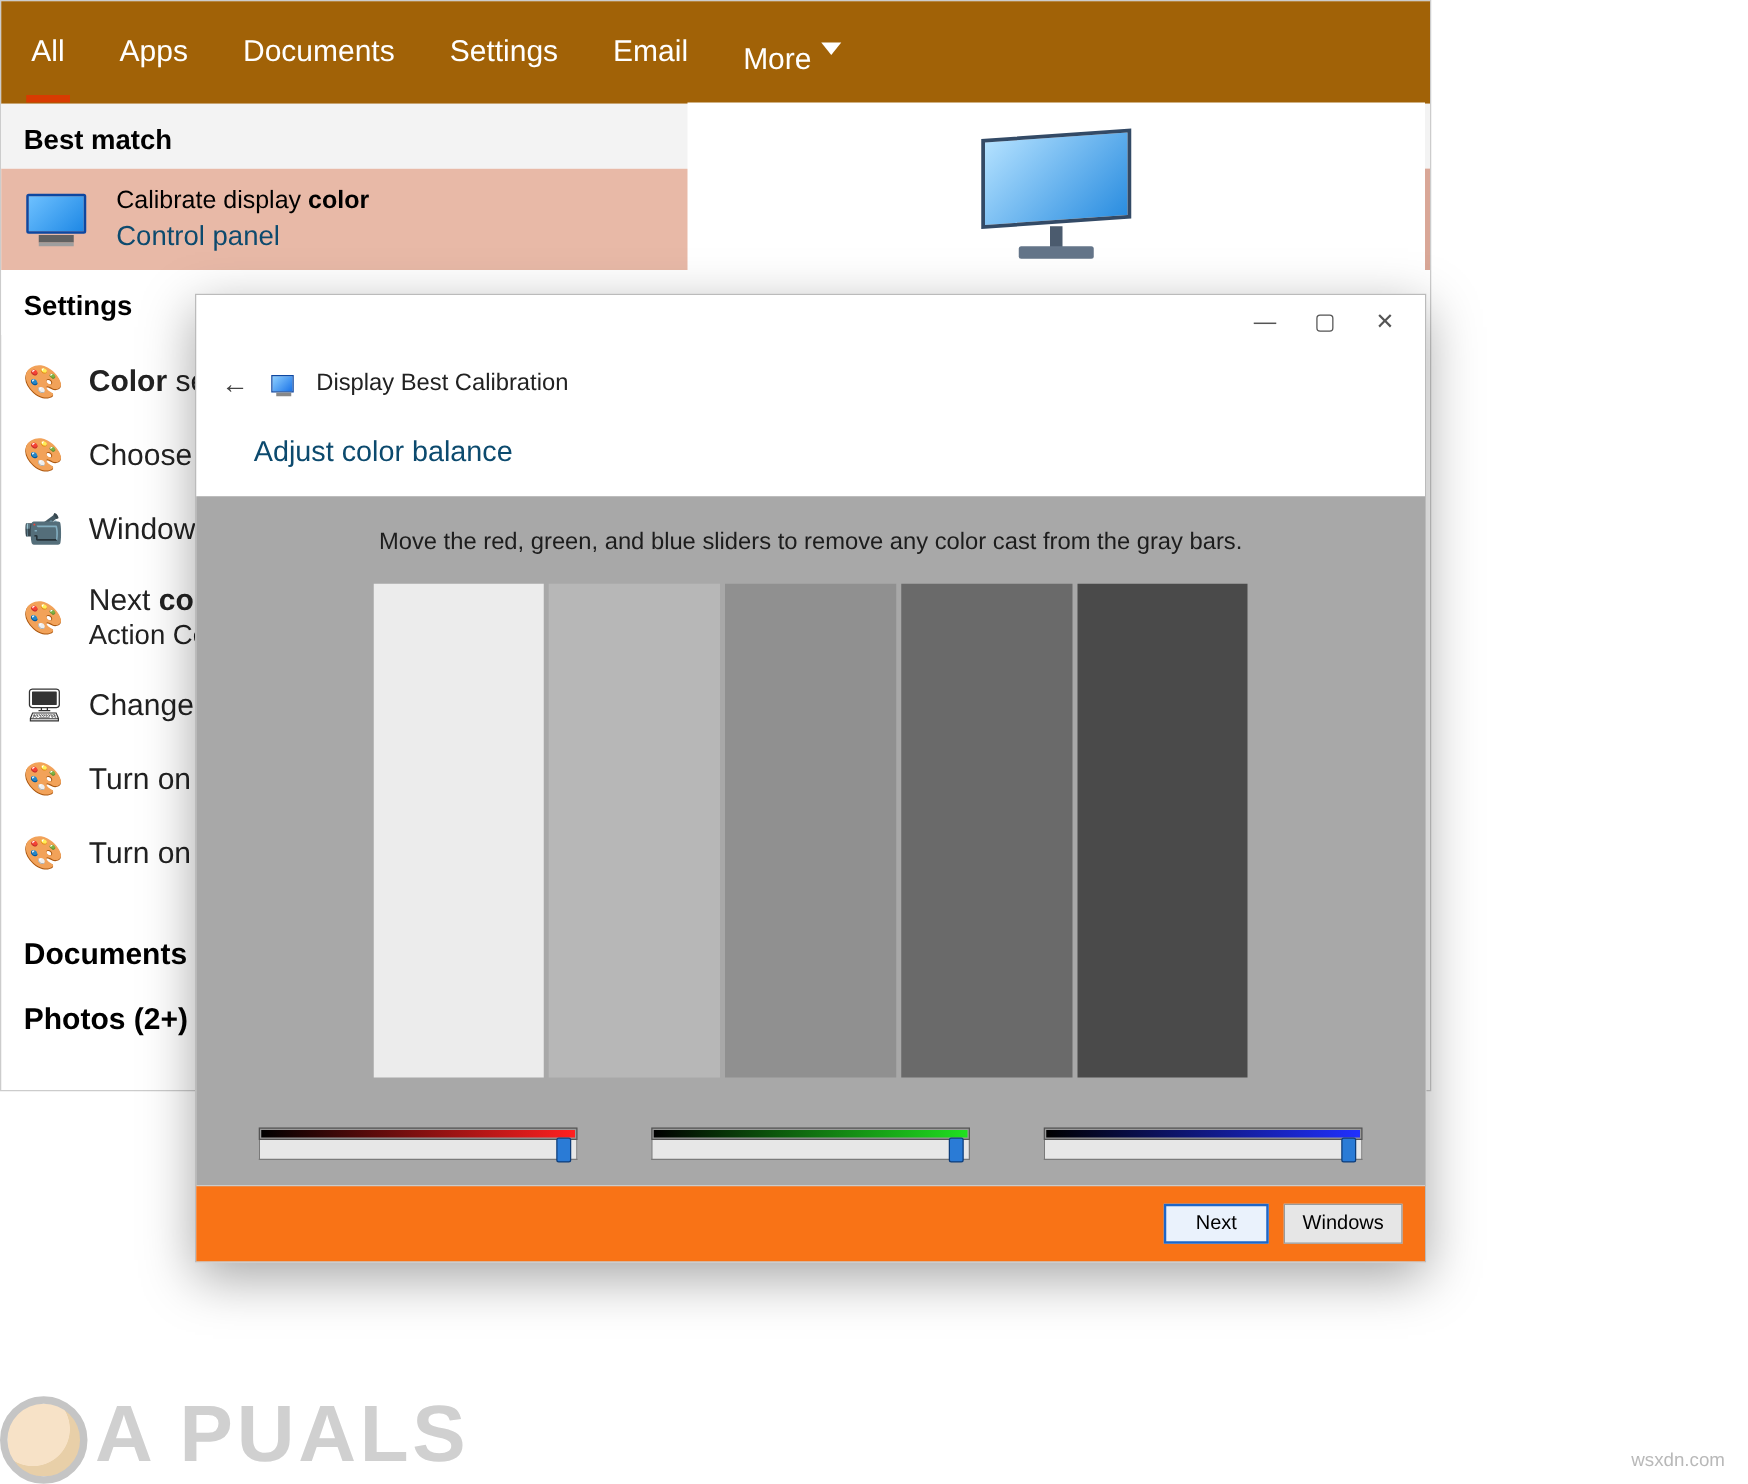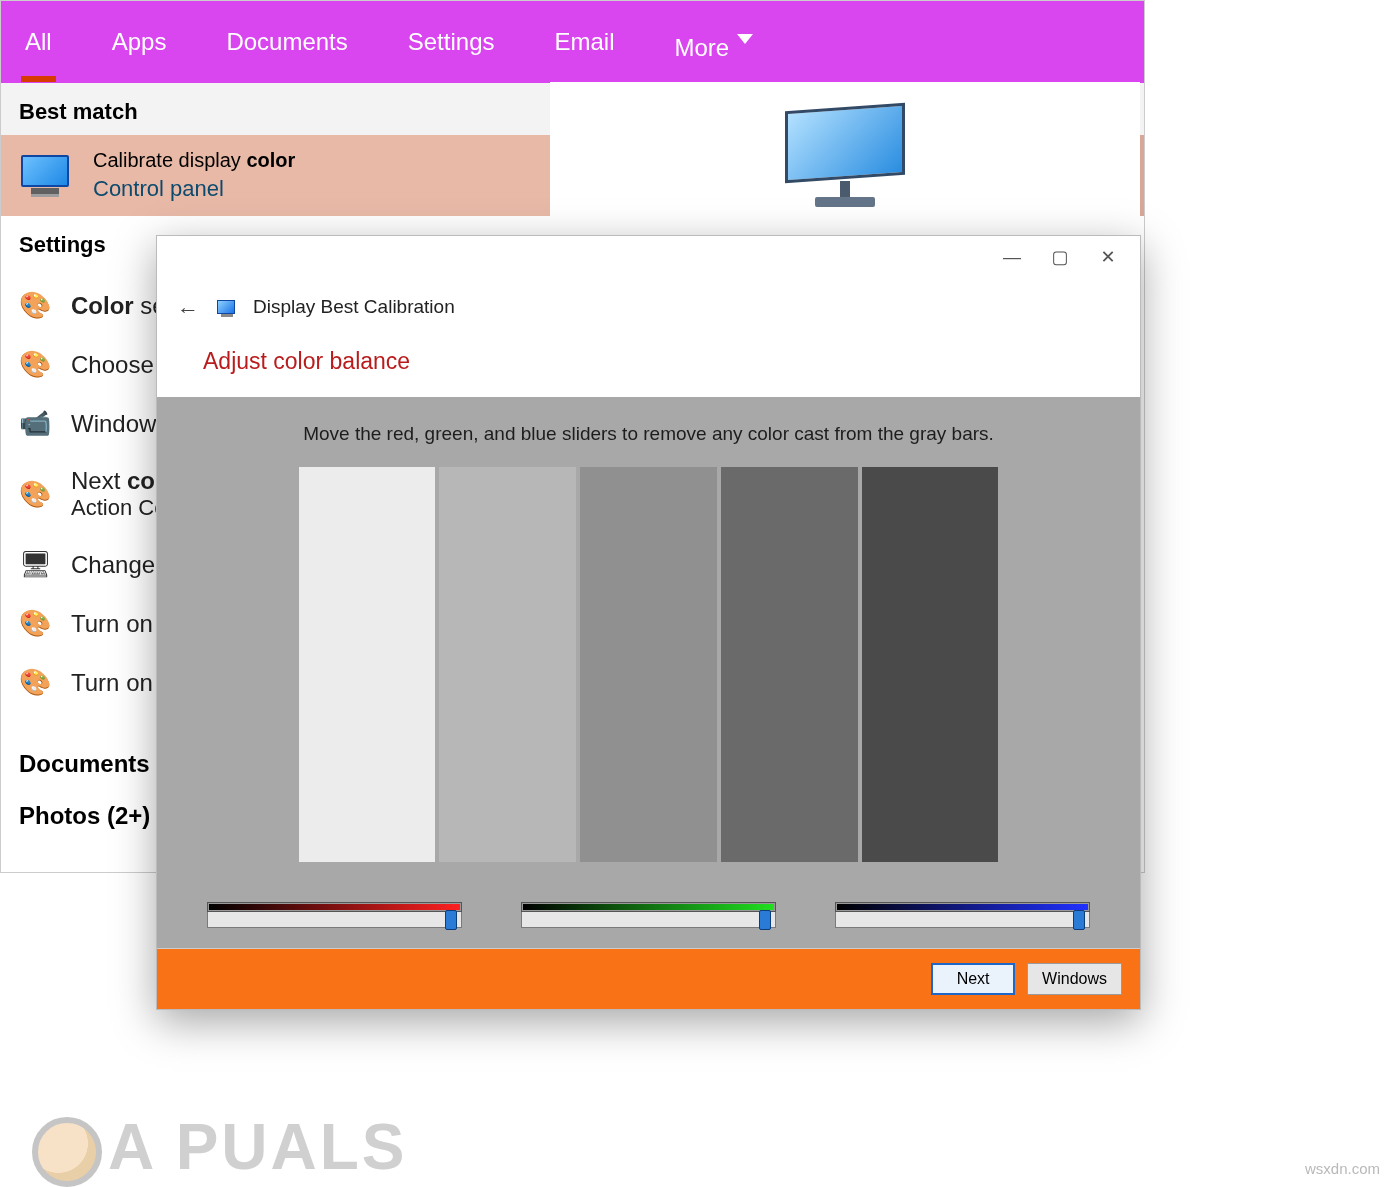--- a/index.html
+++ b/index.html
@@ -14,26 +14,26 @@
 
   
   .search-panel {
     position: absolute;
     left: 0; top: 0;
     width: 1145px;
     background: #fff;
     border: 1px solid #ccc;
   }
   .tab-bar {
-    background: #d946ef;
+    background: #a16207;
     height: 82px;
     display: flex;
     align-items: center;
     padding: 0 20px;
-    gap: 52px;
+    gap: 36px;
     color: #fff;
     font-size: 24px;
   }
   .tab-item {
     position: relative;
     padding: 26px 4px;
     cursor: pointer;
   }
   .tab-item.active::after {
     content: "";
@@ -189,21 +189,21 @@
     background: linear-gradient(135deg,#8ed0ff,#1a73e8);
     border: 1px solid #0d47a1;
     position: relative;
   }
   .dcc-icon::after{
     content:""; position:absolute; left:3px; bottom:-4px;
     width:12px; height:3px; background:#888;
   }
   .calib-step {
     padding: 14px 46px 22px;
-    color: #b91c1c;
+    color: #0c4a6e;
     font-size: 23px;
   }
   .calib-body {
     background: #a8a8a8;
     padding: 26px 30px 20px;
   }
   .calib-instruction {
     text-align: center;
     font-size: 19px;
     color: #1d1d1d;
@@ -280,21 +280,20 @@
 
   
   .watermark {
     position: absolute;
     left: 0; bottom: 0;
     font-size: 64px;
     font-weight: 800;
     letter-spacing: 3px;
     color: #d0d0d0;
     font-family: Arial, sans-serif;
-    margin-left: 32px;
   }
   .watermark .face{
     display:inline-block;
     width:70px;height:70px;
     border-radius:50%;
     border:6px solid #c5c5c5;
     vertical-align:middle;
     margin-right:6px;
     position:relative;
     background:radial-gradient(circle at 35% 35%, #f7e2c7 55%, #e8cfa8 56%);

